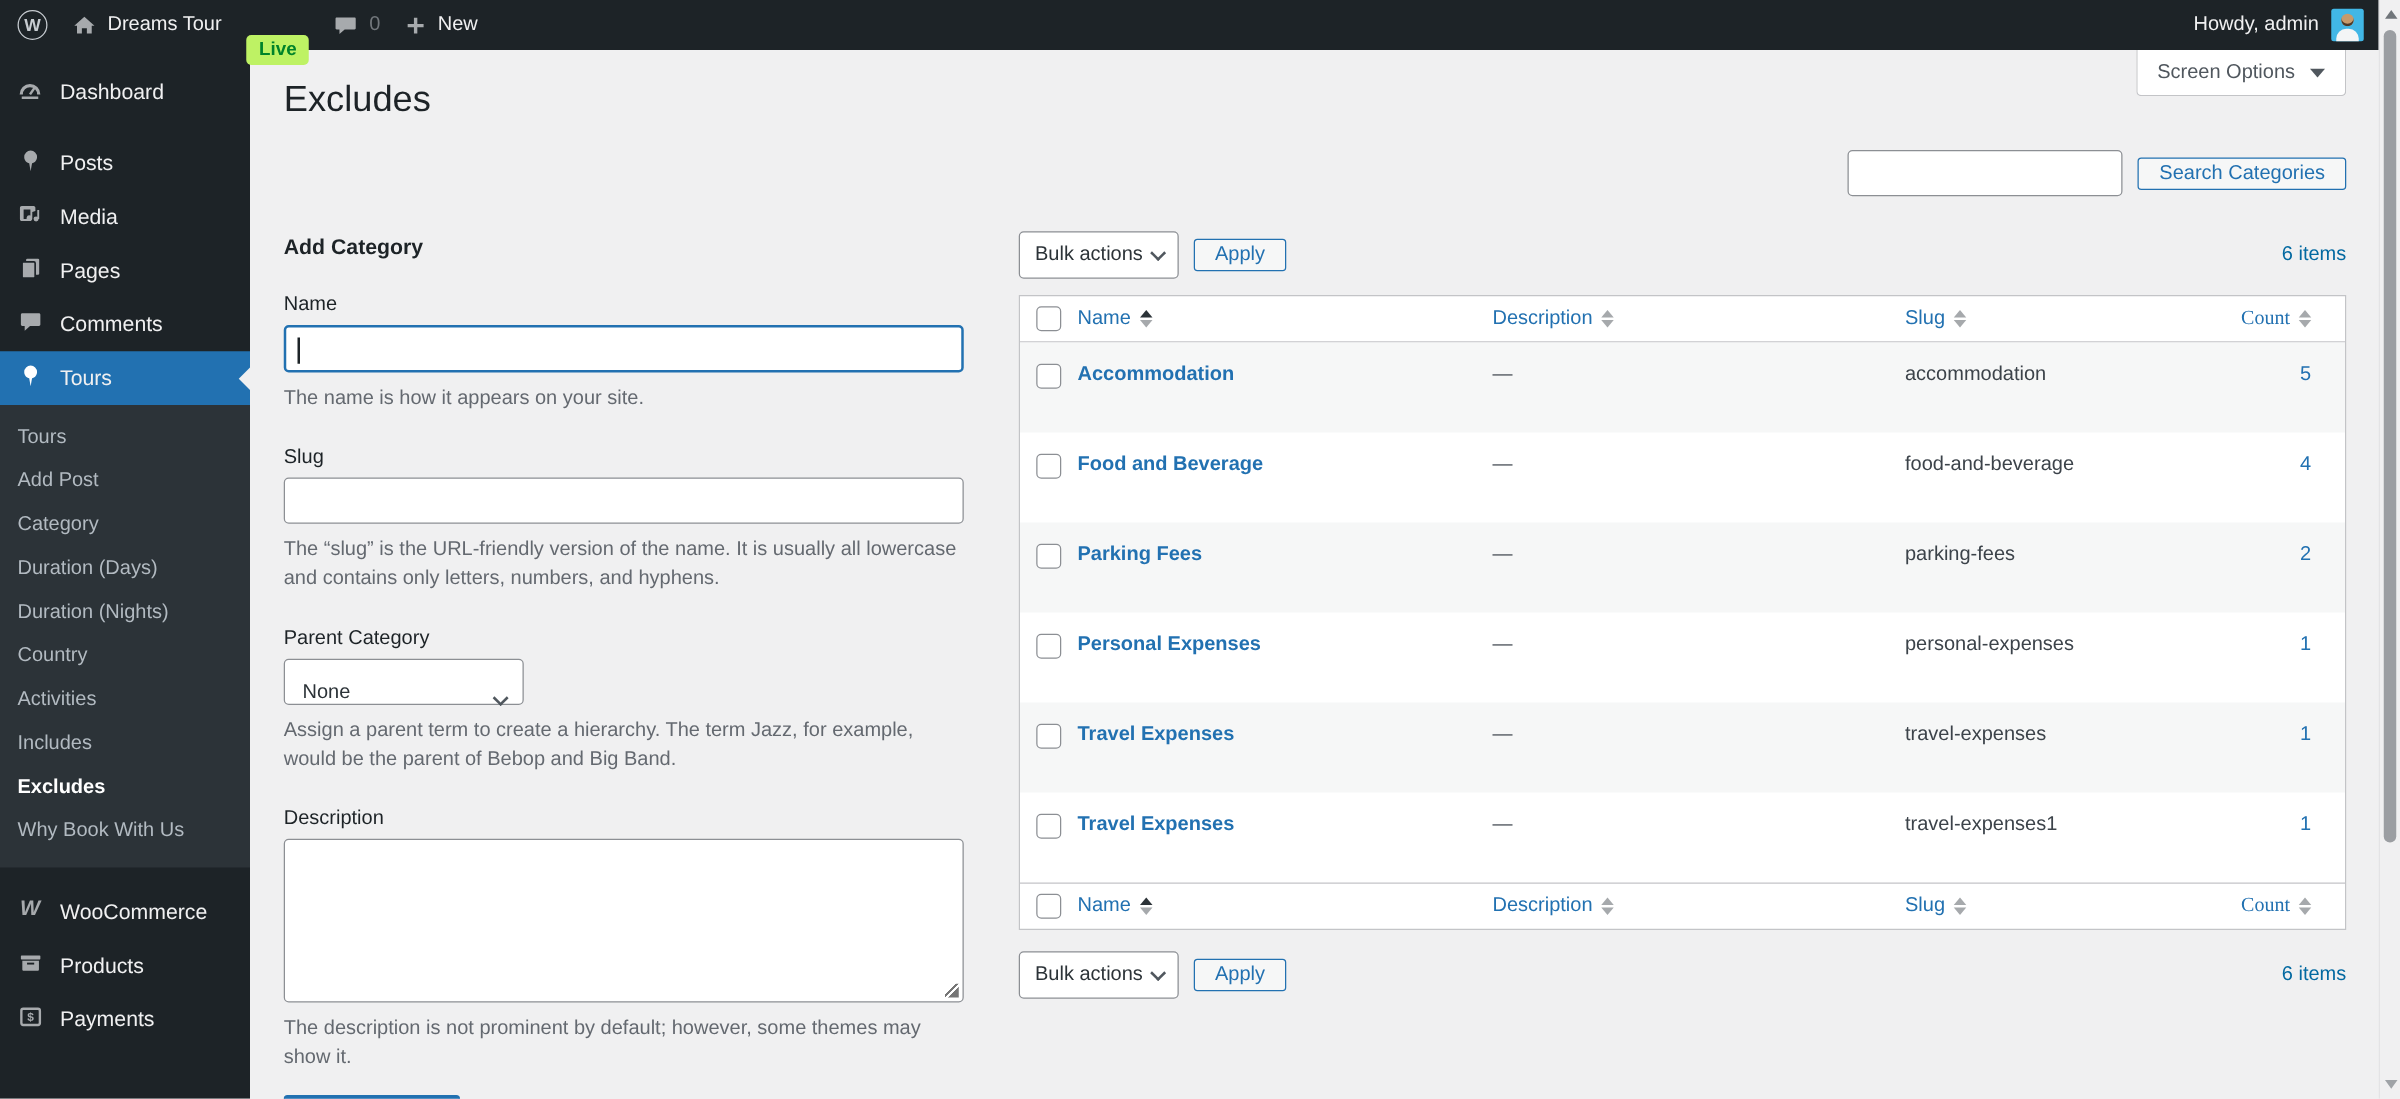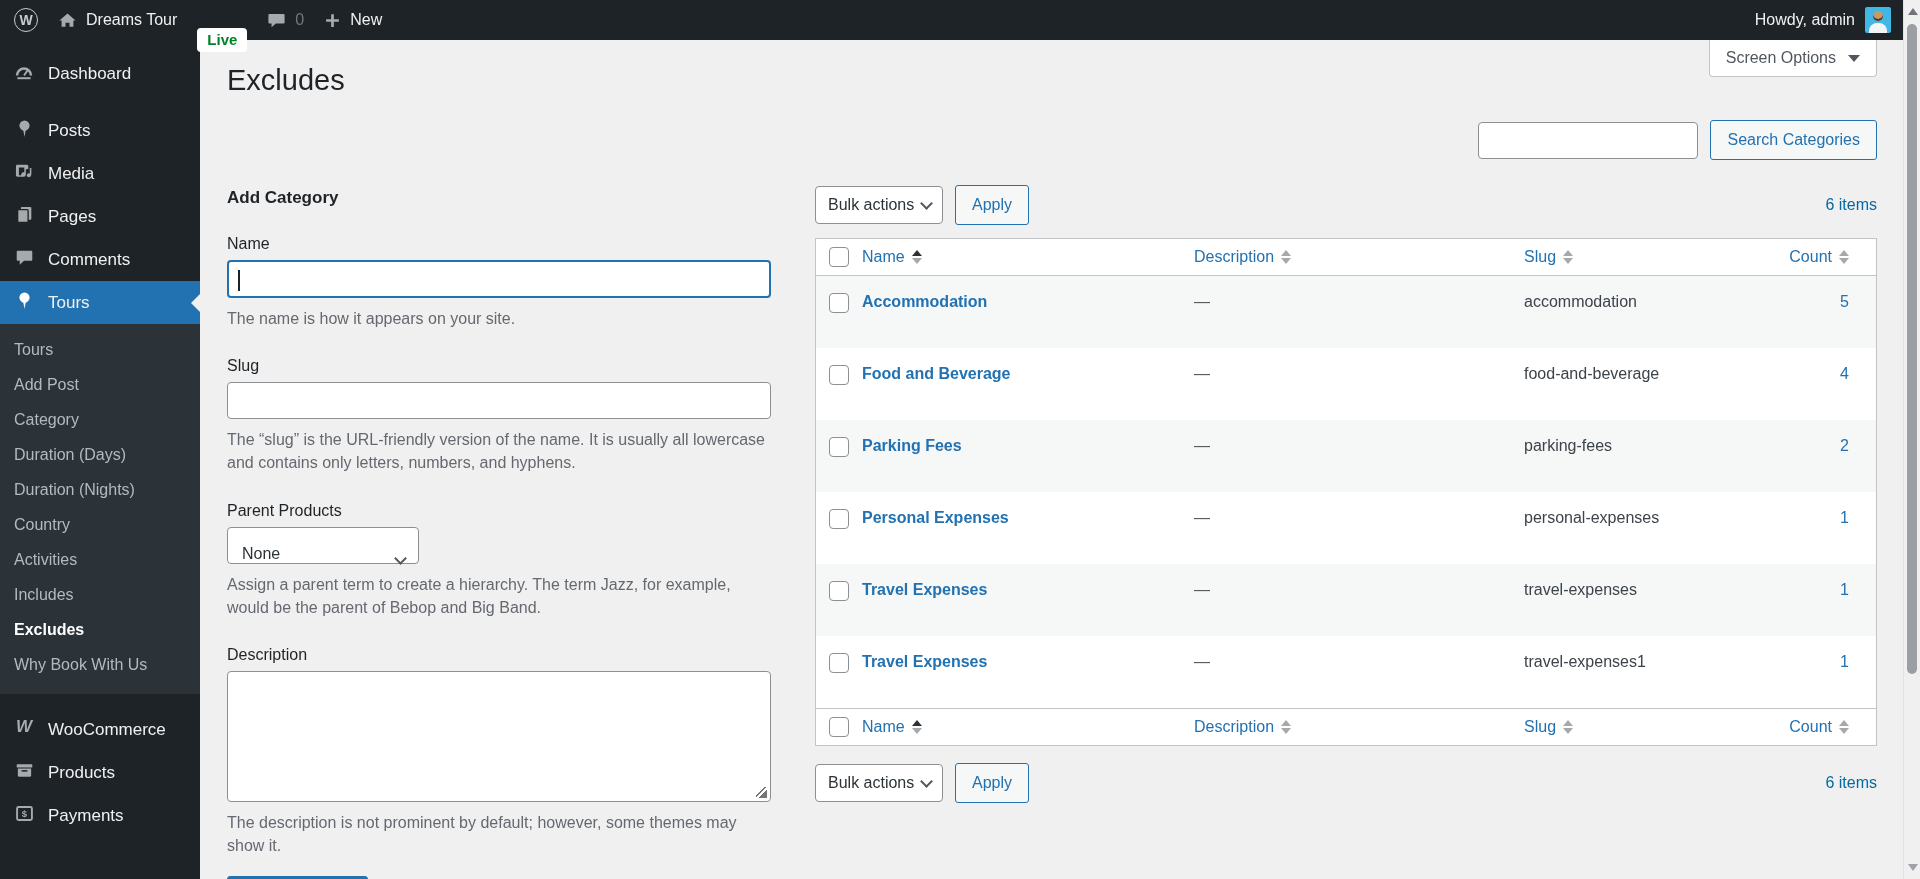--- a/index.html
+++ b/index.html
@@ -17,21 +17,21 @@
   }
   .ab-left { display:flex; align-items:center; gap:20px; padding-left:14px; }
   .ab-item { display:flex; align-items:center; gap:9px; cursor:pointer; }
   .ab-icon { display:flex; align-items:center; color:#a7aaad; }
   .wp-logo-circle {
     width:24px; height:24px; border-radius:50%; border:1.6px solid #c7ccd1;
     display:flex; align-items:center; justify-content:center;
     color:#c7ccd1; font-weight:bold; font-size:14px;
   }
   .live-badge {
-    background:#ffffff; color:#00832a; font-weight:600; font-size:15px;
+    background:#bef264; color:#00832a; font-weight:600; font-size:15px;
     padding:2px 10px; border-radius:4px; line-height:1.3;margin-top:40px;
   }
   .comment-count { color:#72777c; font-size:16px; }
   .ab-right { margin-left:auto; display:flex; align-items:center; gap:10px; padding-right:12px; }
   .avatar {
     width:26px; height:26px; background:#41b7e6; position:relative; overflow:hidden;
     border-radius:2px;
   }
   .avatar::before { 
     content:""; position:absolute; left:8px; top:4px; width:10px; height:10px;
@@ -100,21 +100,21 @@
     position:absolute; left:27px; top:22px; margin:0;
     font-size:29px; font-weight:400; color:#1d2327; line-height:1.3;
   }
   
   .search-row { position:absolute; top:80px; right:26px; display:flex; gap:12px; align-items:center; }
   .search-input {
     width:220px; height:37px; background:#fff; border:1px solid #8c8f94; border-radius:4px;
     font-family:inherit; font-size:16px; padding:0 10px; color:#2c3338;
   }
   .btn-secondary {
-    height:40px; padding:0 16px; background:#f6f7f7; border:1px solid #2271b1;
+    height:26px; padding:0 16px; background:#f6f7f7; border:1px solid #2271b1;
     border-radius:3px; color:#2271b1; font-size:16px; font-family:inherit; cursor:pointer;
   }
   
   .form-col { position:absolute; left:27px; top:148px; width:544px; }
   .form-heading { margin:0; font-size:17px; font-weight:700; color:#1d2327; }
   .form-label { display:block; margin:27px 0 7px; color:#1d2327; font-size:16px; }
   .text-input {
     width:100%; height:37px; background:#fff; border:1px solid #8c8f94; border-radius:4px;
     font-family:inherit; font-size:16px; padding:0 10px; color:#2c3338;
   }
@@ -169,21 +169,21 @@
     width:20px; height:20px; background:#fff; border:1.5px solid #8c8f94; border-radius:4px;
     cursor:pointer; display:block;
   }
   .col-header { display:inline-flex; align-items:center; gap:7px; cursor:pointer; }
   .col-header .label { color:#2271b1; font-size:16px; }
   .sort-arrows { display:inline-flex; flex-direction:column; gap:2px; }
   .arr { width:0; height:0; border-left:5px solid transparent; border-right:5px solid transparent; }
   .arr.up { border-bottom:6px solid #a6a9ac; }
   .arr.down { border-top:6px solid #a6a9ac; }
   .arr.up.dark { border-bottom-color:#2c3338; }
-  .col-count .col-header { justify-content:flex-end; }
+  .col-count .col-header { justify-content:flex-end;font-family:Liberation Serif, serif; }
   .row { display:flex; height:72px; padding-top:17px; }
   .rows-container .row:nth-of-type(odd) { background:#f6f7f7; }
   .row .name-link { color:#2271b1; font-weight:700; font-size:16px; cursor:pointer; }
   .row .desc-val { color:#50575e; }
   .row .slug-val { color:#3c434a; }
   .row .count-link { color:#2271b1; cursor:pointer; }
 </style>
 </head>
 <body>
 
@@ -338,21 +338,21 @@
     <label class="form-label">Name</label>
     <div class="text-input focused">
       <span class="caret"></span>
     </div>
     <p class="help">The name is how it appears on your site.</p>
 
     <label class="form-label">Slug</label>
     <div class="text-input"></div>
     <p class="help">The “slug” is the URL-friendly version of the name. It is usually all lowercase and contains only letters, numbers, and hyphens.</p>
 
-    <label class="form-label">Parent Products</label>
+    <label class="form-label">Parent Category</label>
     <div class="select-box">
       <span>None</span>
       <span class="chevron-down"></span>
     </div>
     <p class="help">Assign a parent term to create a hierarchy. The term Jazz, for example, would be the parent of Bebop and Big Band.</p>
 
     <label class="form-label">Description</label>
     <div class="desc-area">
       <span class="resize-grip"></span>
     </div>

